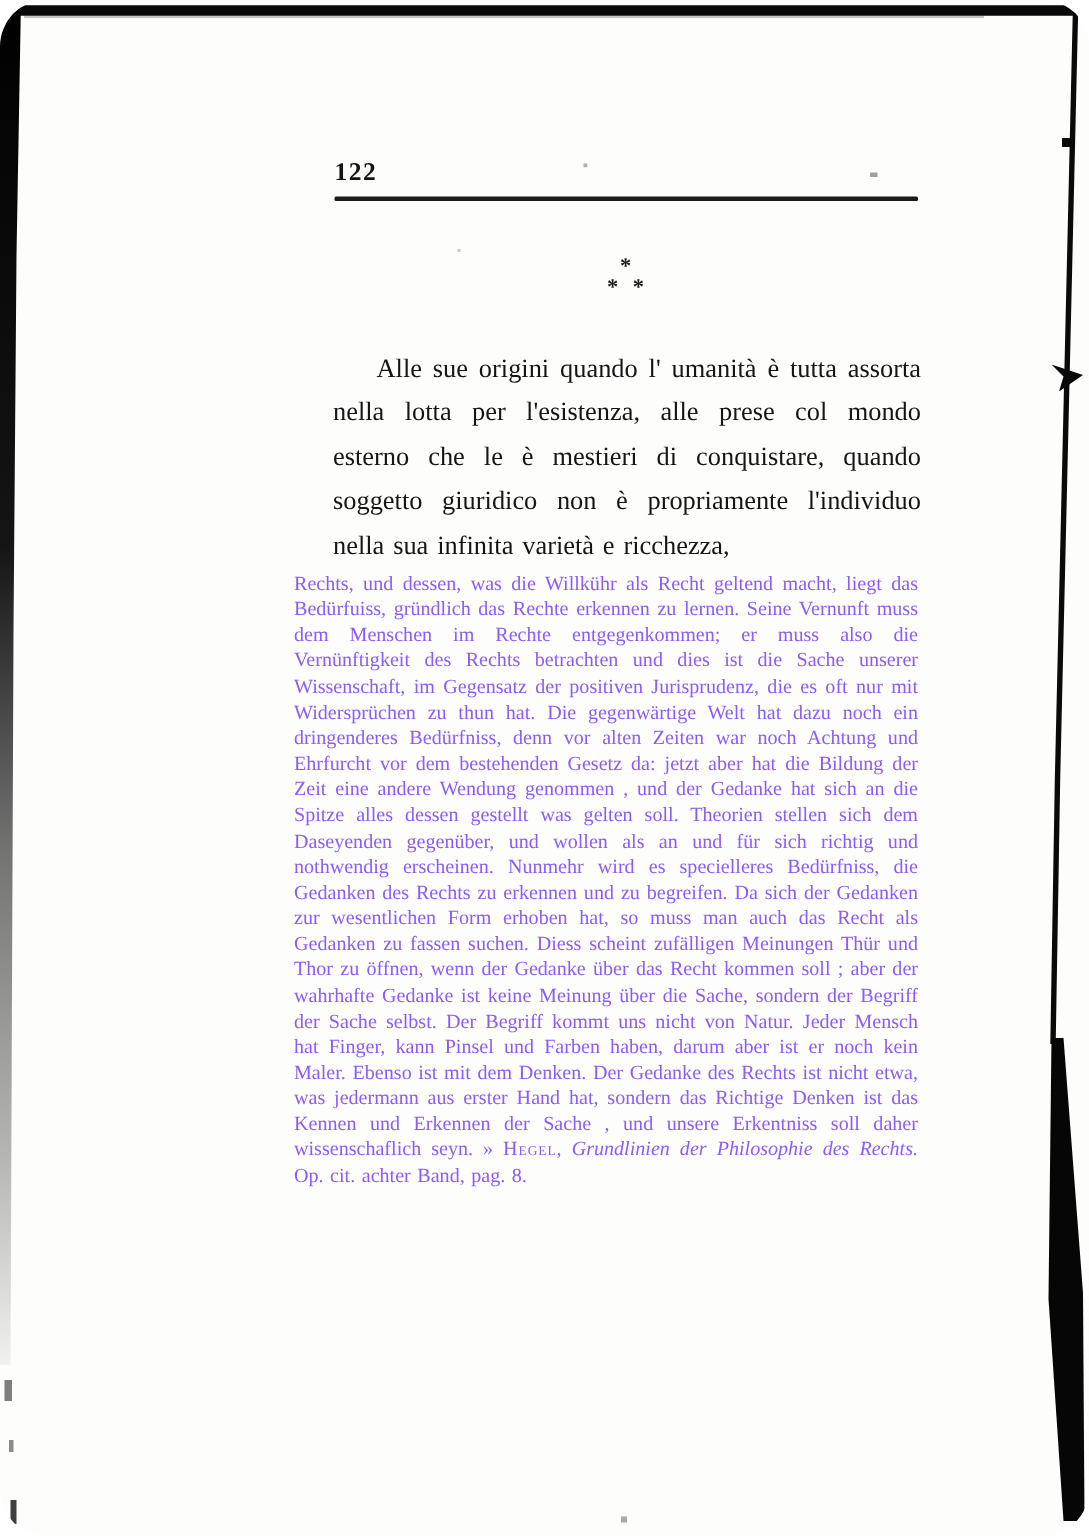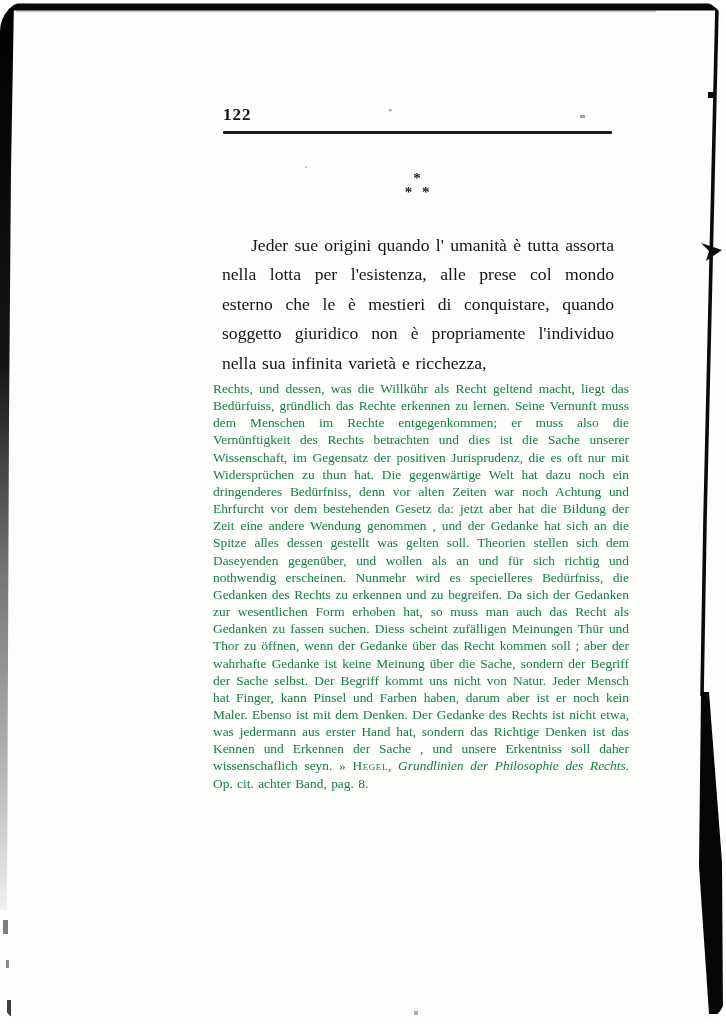--- a/index.html
+++ b/index.html
@@ -56,28 +56,28 @@
     margin: 0;
     font-size: 17.6px;
     line-height: 29.4px;
     text-align: justify;
     text-indent: 29px;
     word-spacing: 1.5px;
     color: #151515;
   }
   .footnote {
     position: absolute;
-    left: 213px;
+    left: 196px;
     top: 380px;
     width: 416px;
     font-size: 13.4px;
     line-height: 17.15px;
     text-align: justify;
     word-spacing: 1px;
-    color: #15803d;
+    color: #8b5cf6;
   }
   .seg-smallcaps { font-variant: small-caps; letter-spacing: 0.6px; }
   .seg-italic { font-style: italic; }
 </style>
 </head>
 <body>
 
 <div class="page">
 
   <svg class="artifacts" width="726" height="1024" viewBox="0 0 726 1024" xmlns="http://www.w3.org/2000/svg">
@@ -110,17 +110,17 @@
 
   <span class="page-number">122</span>
 
   <div class="header-rule"></div>
 
   <div class="asterism">
     <div class="row1">*</div>
     <div class="row2">* *</div>
   </div>
 
-  <p class="body-paragraph">Jeder sue origini quando l' umanità è tutta assorta nella lotta per l'esistenza, alle prese col mondo esterno che le è mestieri di conquistare, quando soggetto giuridico non è propriamente l'individuo nella sua infinita varietà e ricchezza,</p>
+  <p class="body-paragraph">Alle sue origini quando l' umanità è tutta assorta nella lotta per l'esistenza, alle prese col mondo esterno che le è mestieri di conquistare, quando soggetto giuridico non è propriamente l'individuo nella sua infinita varietà e ricchezza,</p>
 
   <div class="footnote"><span class="seg-roman">Rechts, und dessen, was die Willkühr als Recht geltend macht, liegt das Bedürfuiss, gründlich das Rechte erkennen zu lernen. Seine Vernunft muss dem Menschen im Rechte entgegenkommen; er muss also die Vernünftigkeit des Rechts betrachten und dies ist die Sache unserer Wissenschaft, im Gegensatz der positiven Jurisprudenz, die es oft nur mit Widersprüchen zu thun hat. Die gegenwärtige Welt hat dazu noch ein dringenderes Bedürfniss, denn vor alten Zeiten war noch Achtung und Ehrfurcht vor dem bestehenden Gesetz da: jetzt aber hat die Bildung der Zeit eine andere Wendung genommen , und der Gedanke hat sich an die Spitze alles dessen gestellt was gelten soll. Theorien stellen sich dem Daseyenden gegenüber, und wollen als an und für sich richtig und nothwendig erscheinen. Nunmehr wird es specielleres Bedürfniss, die Gedanken des Rechts zu erkennen und zu begreifen. Da sich der Gedanken zur wesentlichen Form erhoben hat, so muss man auch das Recht als Gedanken zu fassen suchen. Diess scheint zufälligen Meinungen Thür und Thor zu öffnen, wenn der Gedanke über das Recht kommen soll ; aber der wahrhafte Gedanke ist keine Meinung über die Sache, sondern der Begriff der Sache selbst. Der Begriff kommt uns nicht von Natur. Jeder Mensch hat Finger, kann Pinsel und Farben haben, darum aber ist er noch kein Maler. Ebenso ist mit dem Denken. Der Gedanke des Rechts ist nicht etwa, was jedermann aus erster Hand hat, sondern das Richtige Denken ist das Kennen und Erkennen der Sache , und unsere Erkentniss soll daher wissenschaflich seyn. » </span><span class="seg-smallcaps">Hegel</span><span class="seg-roman">, </span><span class="seg-italic">Grundlinien der Philosophie des Rechts.</span><span class="seg-roman"> Op. cit. achter Band, pag. 8.</span></div>
 
 </div>
 
 </body></html>

